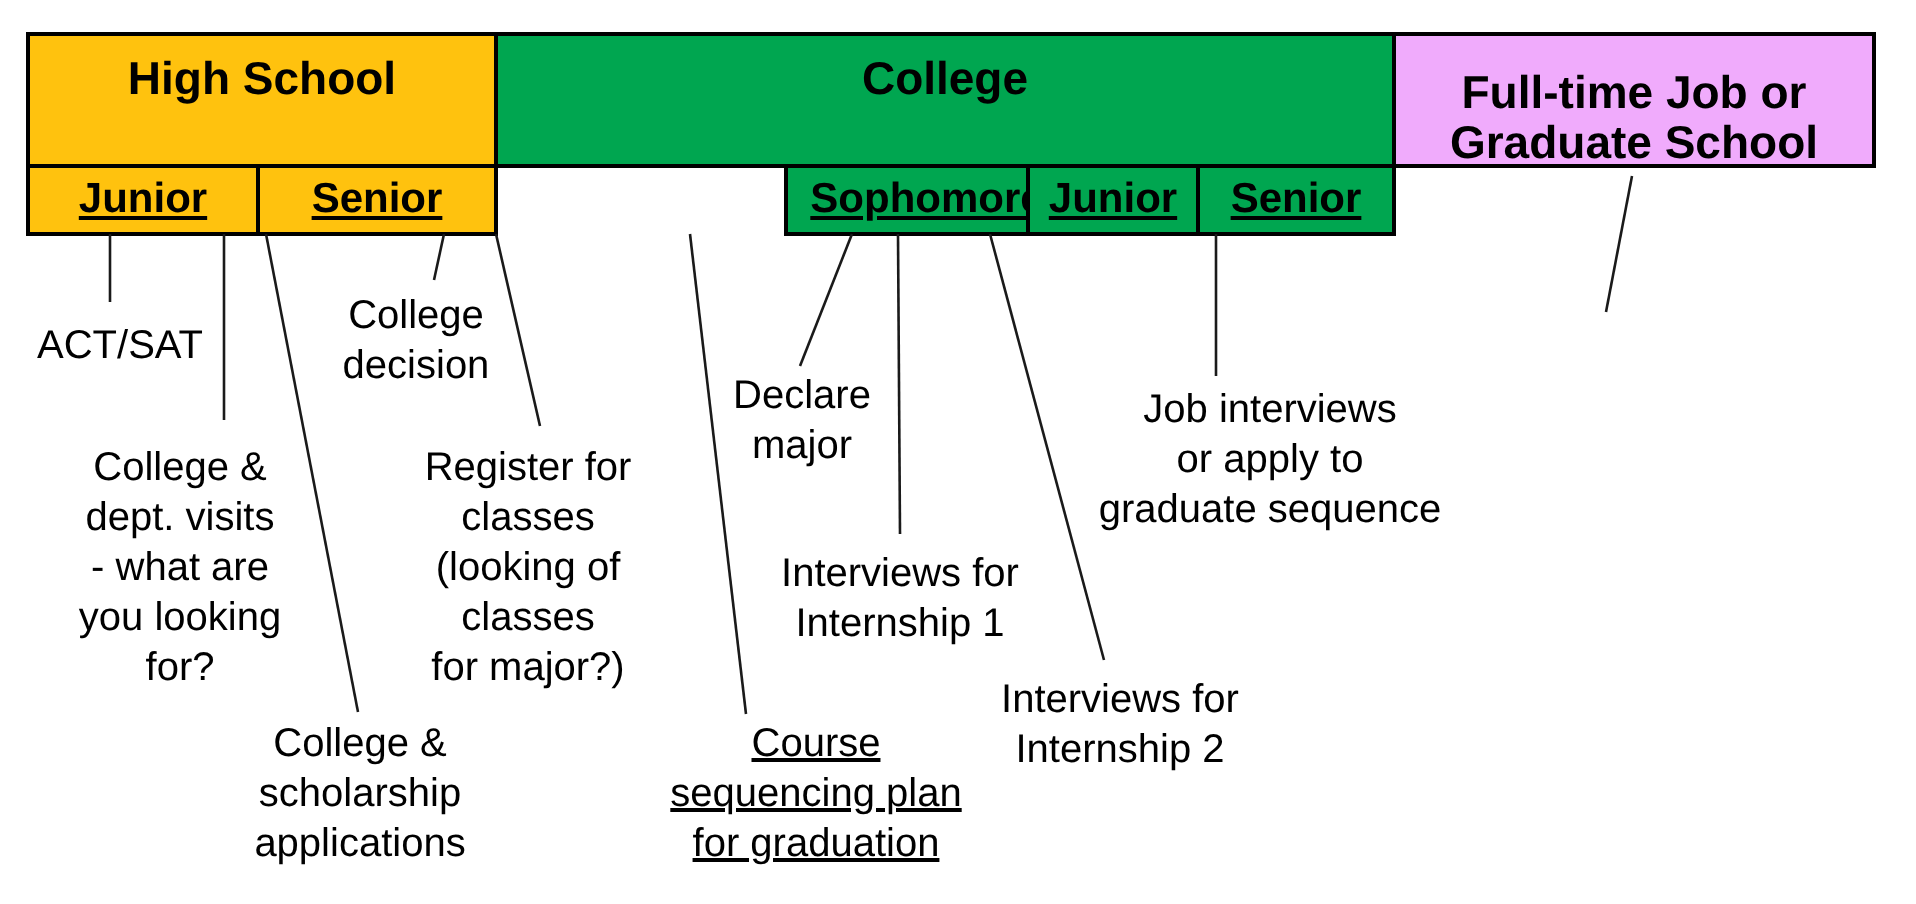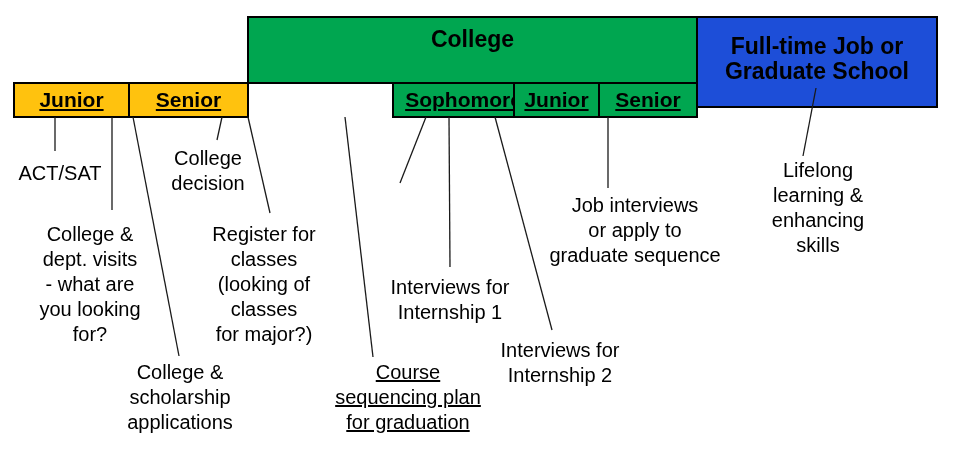--- a/index.html
+++ b/index.html
@@ -45,26 +45,29 @@
     line-height:25px;
     white-space:pre-line;
   }
   svg.connectors{position:absolute;left:0;top:0;}
 </style>
 </head>
 <body>
 
 <div class="canvas">
 
+  <div class="box hdr" style="left: 13px; top: 16px; width: 236px; height: 68px; background-color: rgb(255, 194, 14);">
+    <span>High School</span>
+  </div>
 
   <div class="box hdr" style="left: 247px; top: 16px; width: 451px; height: 68px; background-color: rgb(0, 166, 80);">
     <span>College</span>
   </div>
 
-  <div class="box endbox" style="left: 696px; top: 16px; width: 242px; height: 92px; background-color: #1d4ed8;">
+  <div class="box endbox" style="left: 696px; top: 16px; width: 242px; height: 68px; background-color: #f0abfc;">
     <span>Full-time Job or Graduate School</span>
   </div>
 
   <div class="box stage" style="left: 13px; top: 82px; width: 117px; height: 36px; background-color: rgb(255, 194, 14);">
     <span>Junior</span>
   </div>
   <div class="box stage" style="left: 128px; top: 82px; width: 121px; height: 36px; background-color: rgb(255, 194, 14);">
     <span>Senior</span>
   </div>
 
@@ -112,27 +115,27 @@
 for major?)</div>
 
   <div class="note" style="left:180px;top:360px;">College &amp;
 scholarship
 applications</div>
 
   <div class="note" style="left:408px;top:360px;text-decoration:underline;">Course
 sequencing plan
 for graduation</div>
 
+  <div class="note" style="left:401px;top:186px;">Declare
+major</div>
 
   <div class="note" style="left:450px;top:275px;">Interviews for
 Internship 1</div>
 
   <div class="note" style="left:560px;top:338px;">Interviews for
 Internship 2</div>
 
   <div class="note" style="left:635px;top:193px;">Job interviews
 or apply to
 graduate sequence</div>
 
-  <div class="note" style="left:818px;top:158px;">Lifelong learning &amp;
-enhancing skills</div>
 
 </div>
 
 </body></html>

